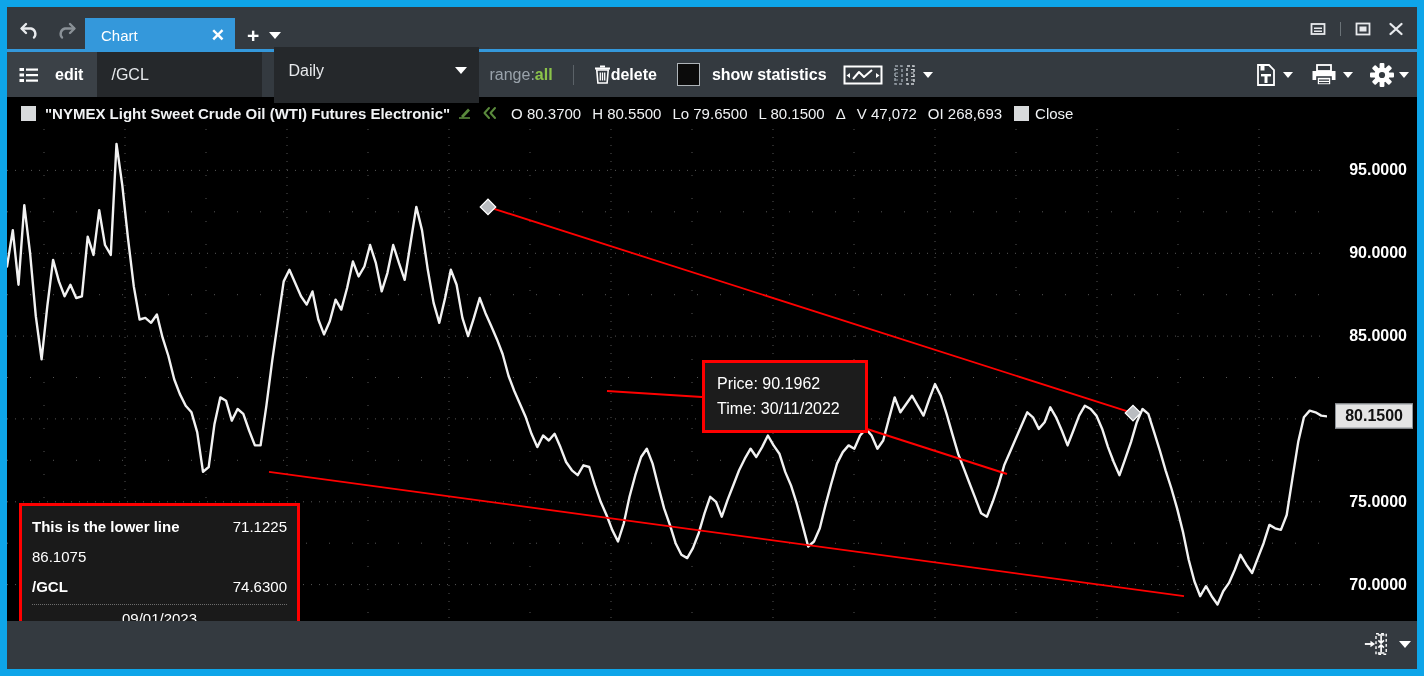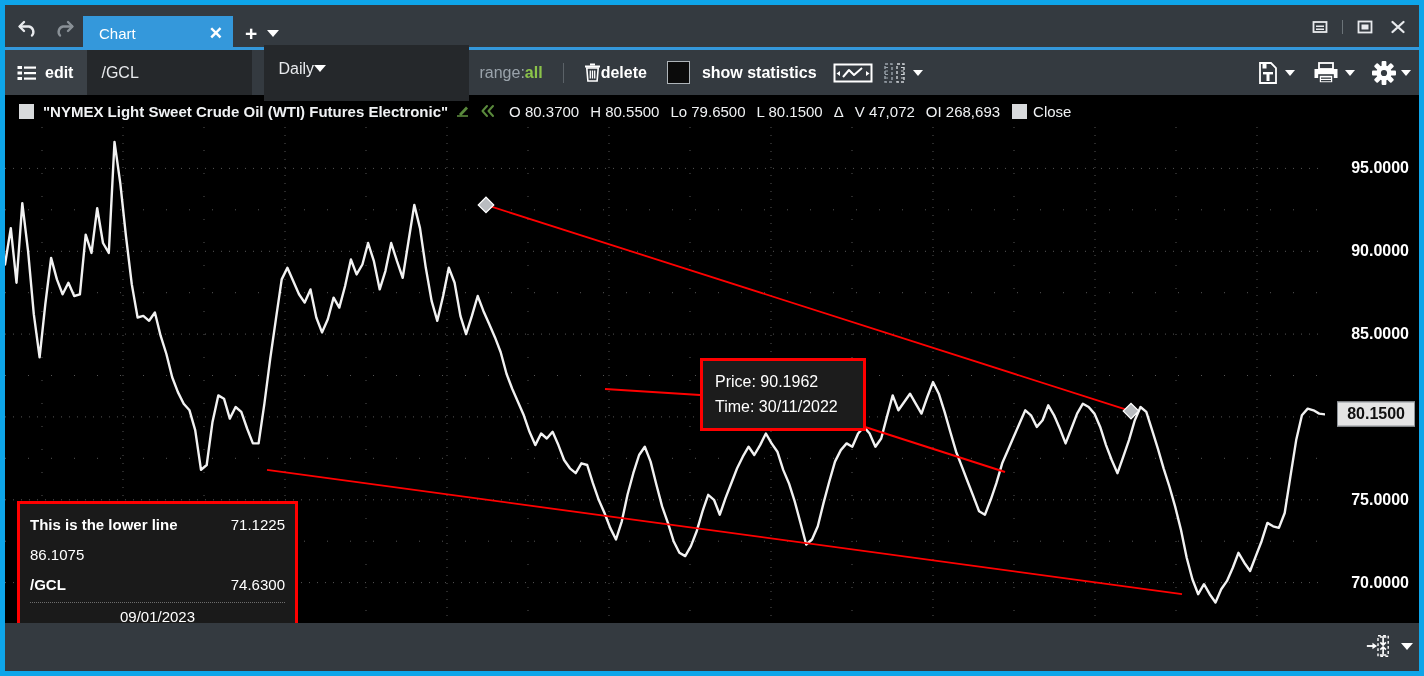--- a/index.html
+++ b/index.html
@@ -5,21 +5,21 @@
 <style>
   html,body{margin:0;padding:0;background:#2b2b2b;}
   body{
     width:1424px;height:676px;overflow:hidden;
     font-family:"Liberation Sans", sans-serif;
     -webkit-font-smoothing:antialiased;
   }
   .app{
     position:relative;width:1424px;height:676px;
     background:#0ea5e9;box-sizing:border-box;
-    border:5px solid #0ea5e9;
+    border:7px solid #0ea5e9;
   }
 
   
   .titlebar{
     position:relative;height:45px;background:#343a40;
     display:flex;align-items:flex-end;
   }
   .nav-btns{display:flex;align-items:center;height:45px;padding:0 6px 0 10px;gap:10px;}
   .icon-btn{
     width:26px;height:26px;display:flex;align-items:center;justify-content:center;
@@ -53,33 +53,33 @@
   }
   .win-sep{width:1px;height:14px;background:#6b7378;margin:0 4px;}
   .blue-rule{position:absolute;left:0;right:0;bottom:0;height:3px;background:#3498db;}
 
   
   .toolbar{
     height:45px;background:#343a40;display:flex;align-items:center;
     position:relative;
   }
   .tb-edit{
-    display:flex;align-items:center;gap:8px;height:45px;padding:0 14px 0 12px;
+    display:flex;align-items:center;gap:16px;height:45px;padding:0 14px 0 12px;
     color:#ffffff;font-size:16px;font-weight:bold;cursor:pointer;
     background:#3b4147;
   }
   .tb-symbol{
     width:165px;height:45px;background:#25282b;color:#e8eaed;font-size:16px;
     display:flex;align-items:center;padding:0 14px;box-sizing:border-box;
     border:none;outline:none;font-family:"Liberation Sans",sans-serif;
   }
   .tb-gap{width:12px;height:45px;background:#343a40;}
   .tb-select{
     width:205px;height:56px;background:#25282b;color:#e8eaed;font-size:16px;
-    display:flex;align-items:center;
+    display:flex;align-items:center;justify-content:space-between;
     padding:0 12px 8px 14px;box-sizing:border-box;cursor:pointer;
   }
   .tb-item{display:flex;align-items:center;gap:0;color:#e8eaed;font-size:16px;padding:0 10px;height:45px;}
   .tb-label-dim{color:#9aa3ab;}
   .tb-green{color:#8bc34a;font-weight:bold;}
   .tb-divider{width:1px;height:20px;background:#5b6268;margin:0 10px;}
   .tb-click{cursor:pointer;font-weight:bold;color:#ffffff;}
   .stat-box{
     width:21px;height:21px;background:#0b0b0b;border:1px solid #aeb4b9;
     display:inline-block;cursor:pointer;

